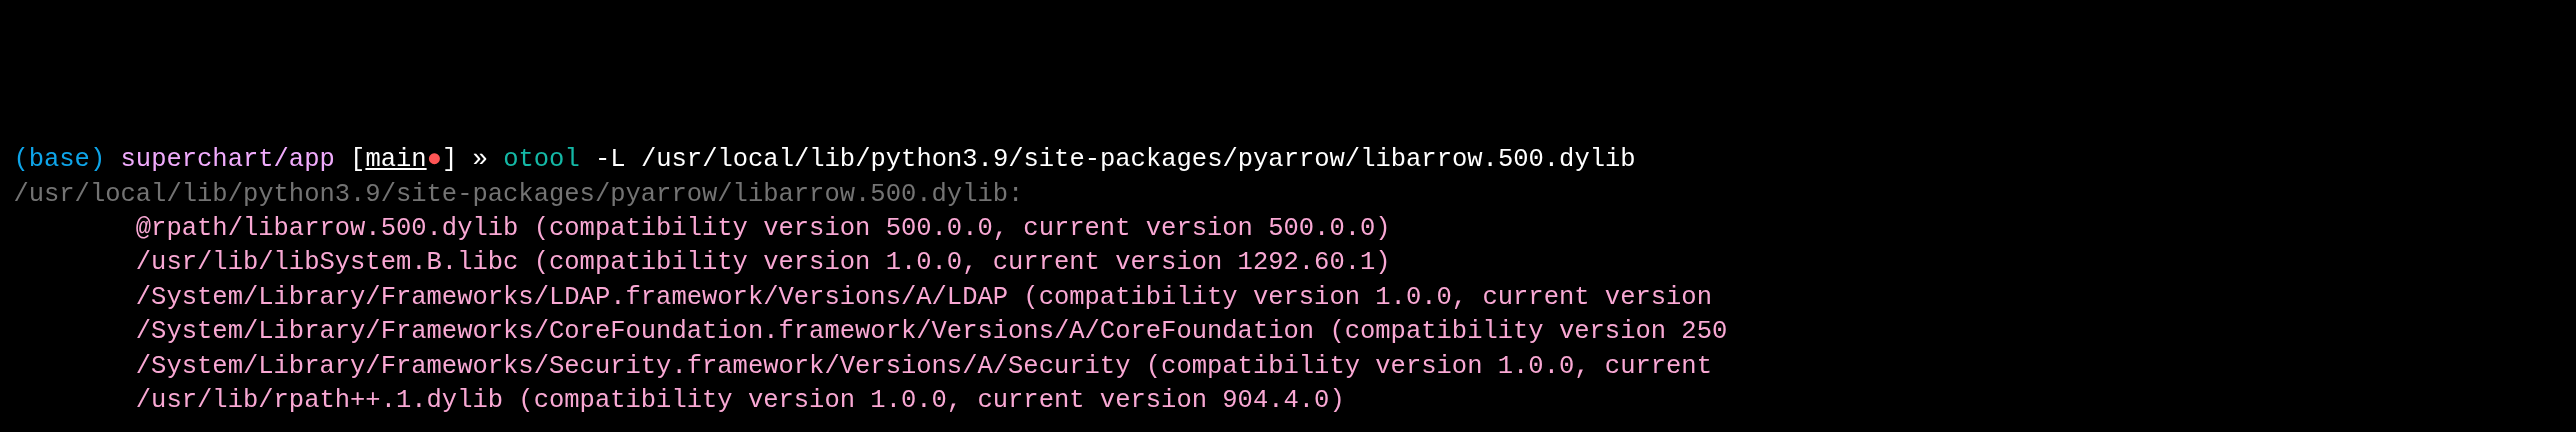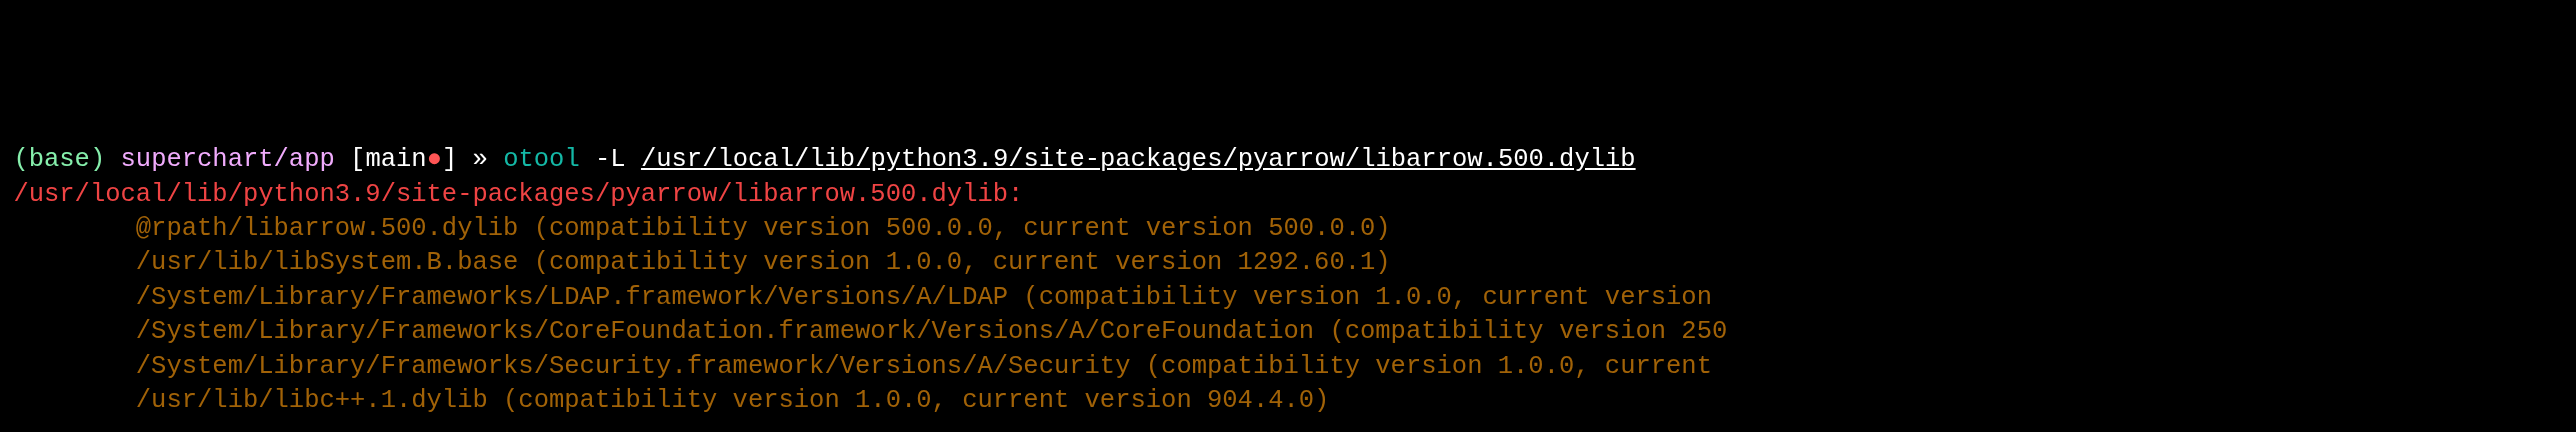--- a/index.html
+++ b/index.html
@@ -13,63 +13,63 @@
       font-family: 'SF Mono', Menlo, Monaco, 'Courier New', monospace;
       font-size: 25.5px;
       line-height: 1.35;
       padding: 5.4px 13.4px;
       white-space: pre;
       overflow: hidden;
       width: 2576px;
       height: 433px;
     }
     .prompt-env {
-      color: #86efac;
+      color: #0ea5e9;
     }
     .prompt-path {
       color: #f0abfc;
     }
     .branch-bracket {
       color: #ffffff;
     }
     .branch-name {
       color: #ffffff;
+      text-decoration: underline;
     }
     .dirty-marker {
       color: #ff5555;
     }
     .prompt-symbol {
       color: #ffffff;
     }
     .cmd-name {
       color: #14b8a6;
     }
     .cmd-flag {
       color: #ffffff;
     }
     .cmd-arg {
       color: #ffffff;
-      text-decoration: underline;
     }
     .output-header {
-      color: #ef4444;
+      color: #737373;
     }
     .output-line {
-      color: #a16207;
+      color: #f9a8d4;
     }
   </style>
 </head>
 <body>
 
 
 
 <div><span><span class="prompt-env">(base)</span> <span class="prompt-path">superchart/app</span> <span class="branch-bracket">[</span><span class="branch-name">main</span><span class="dirty-marker">●</span><span class="branch-bracket">]</span> <span class="prompt-symbol">»</span> <span class="cmd-name">otool</span> <span class="cmd-flag">-L</span> <span class="cmd-arg">/usr/local/lib/python3.9/site-packages/pyarrow/libarrow.500.dylib</span></span>
 <span class="output-header">/usr/local/lib/python3.9/site-packages/pyarrow/libarrow.500.dylib:</span>
 <span class="output-line">        @rpath/libarrow.500.dylib (compatibility version 500.0.0, current version 500.0.0)</span>
-<span class="output-line">        /usr/lib/libSystem.B.base (compatibility version 1.0.0, current version 1292.60.1)</span>
+<span class="output-line">        /usr/lib/libSystem.B.libc (compatibility version 1.0.0, current version 1292.60.1)</span>
 <span class="output-line">        /System/Library/Frameworks/LDAP.framework/Versions/A/LDAP (compatibility version 1.0.0, current version </span>
 <span class="output-line">        /System/Library/Frameworks/CoreFoundation.framework/Versions/A/CoreFoundation (compatibility version 250</span>
 <span class="output-line">        /System/Library/Frameworks/Security.framework/Versions/A/Security (compatibility version 1.0.0, current </span>
-<span class="output-line">        /usr/lib/libc++.1.dylib (compatibility version 1.0.0, current version 904.4.0)</span></div>
+<span class="output-line">        /usr/lib/rpath++.1.dylib (compatibility version 1.0.0, current version 904.4.0)</span></div>
 
 
 
 
 
 </body></html>

